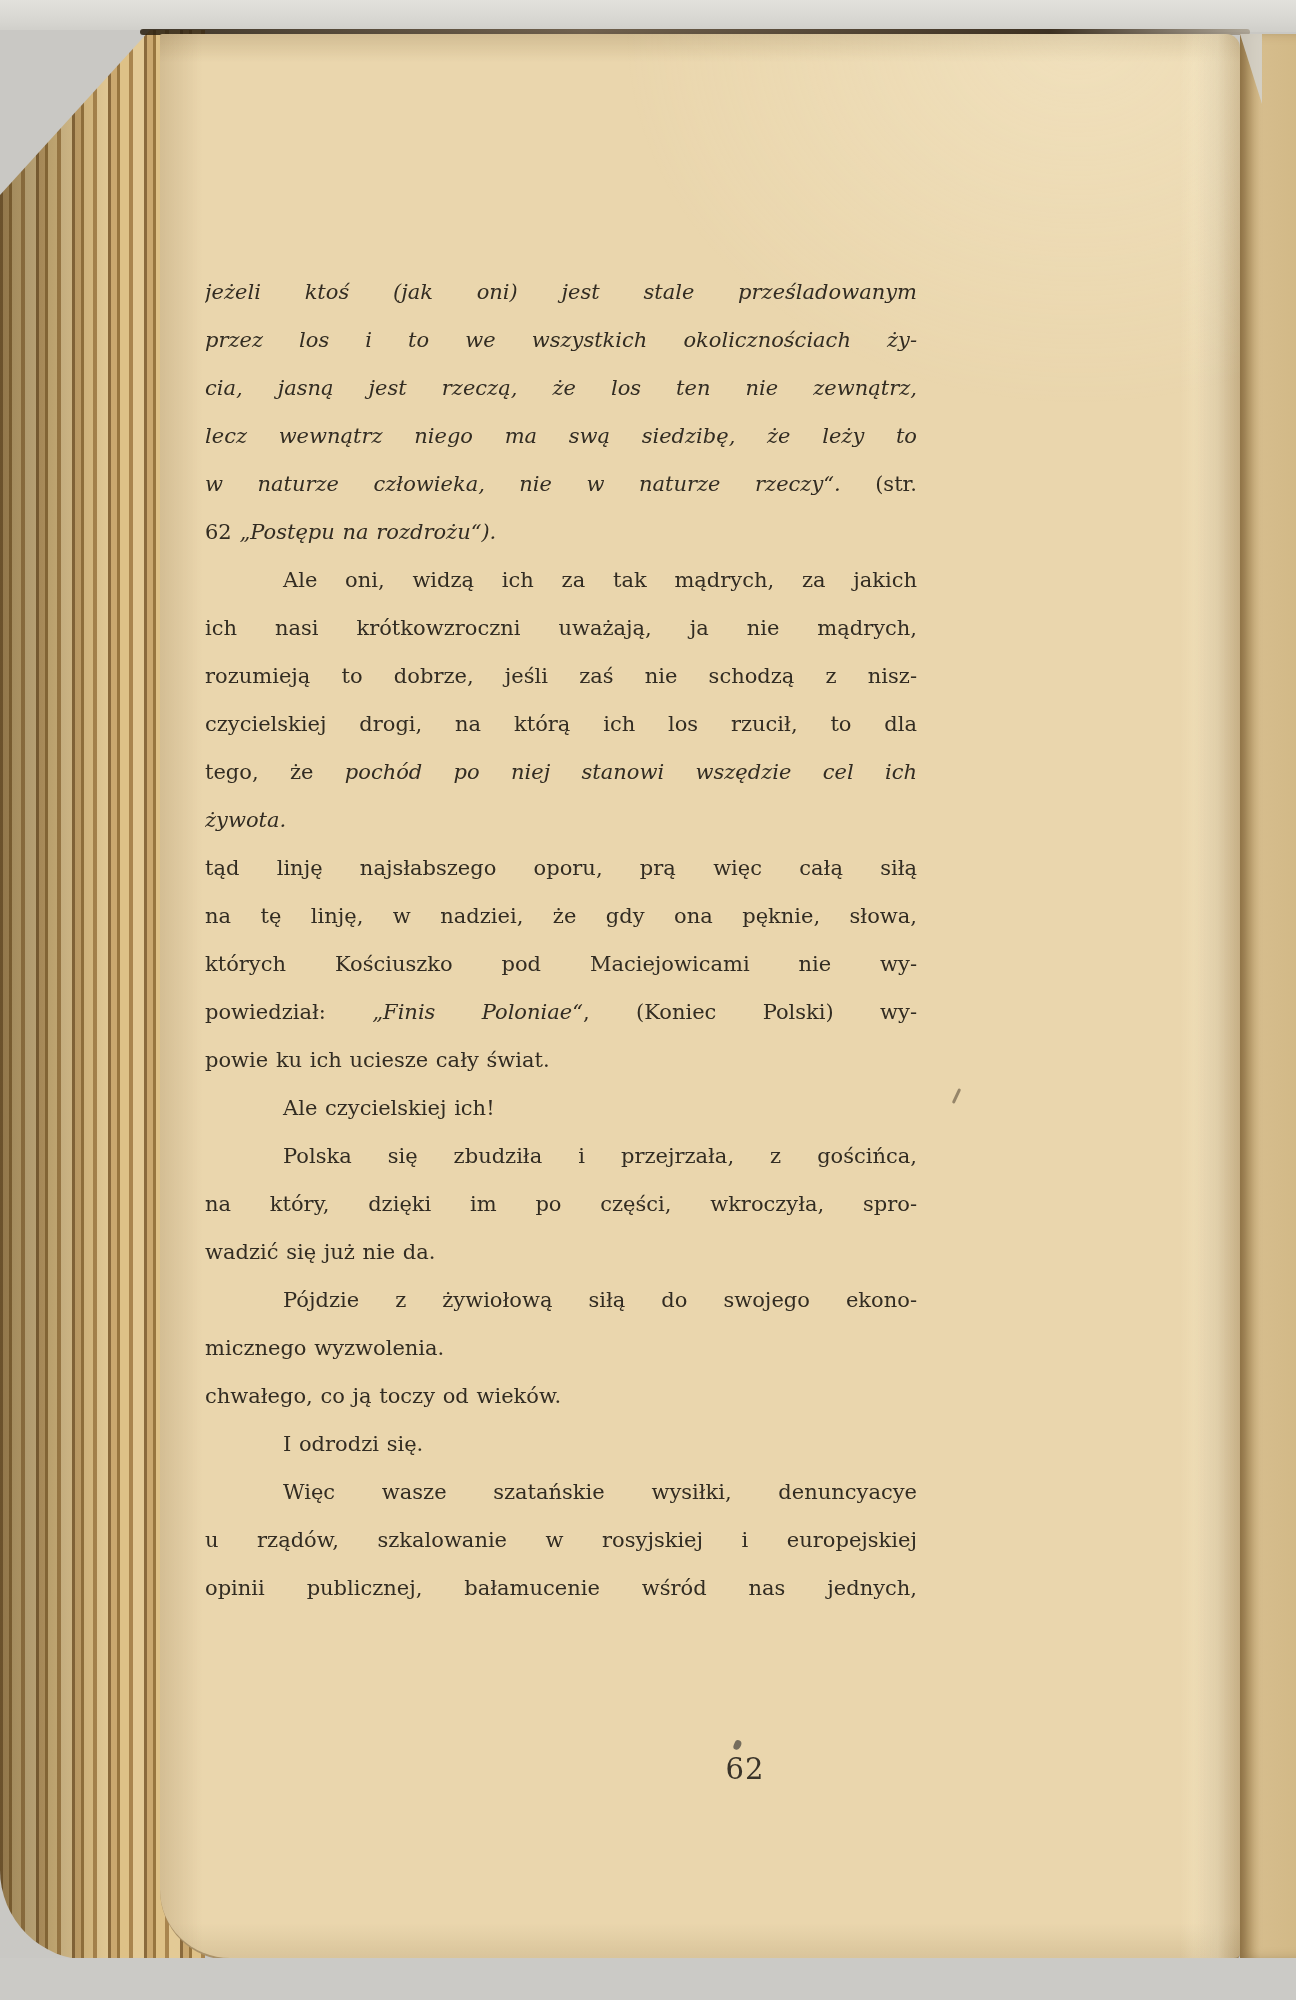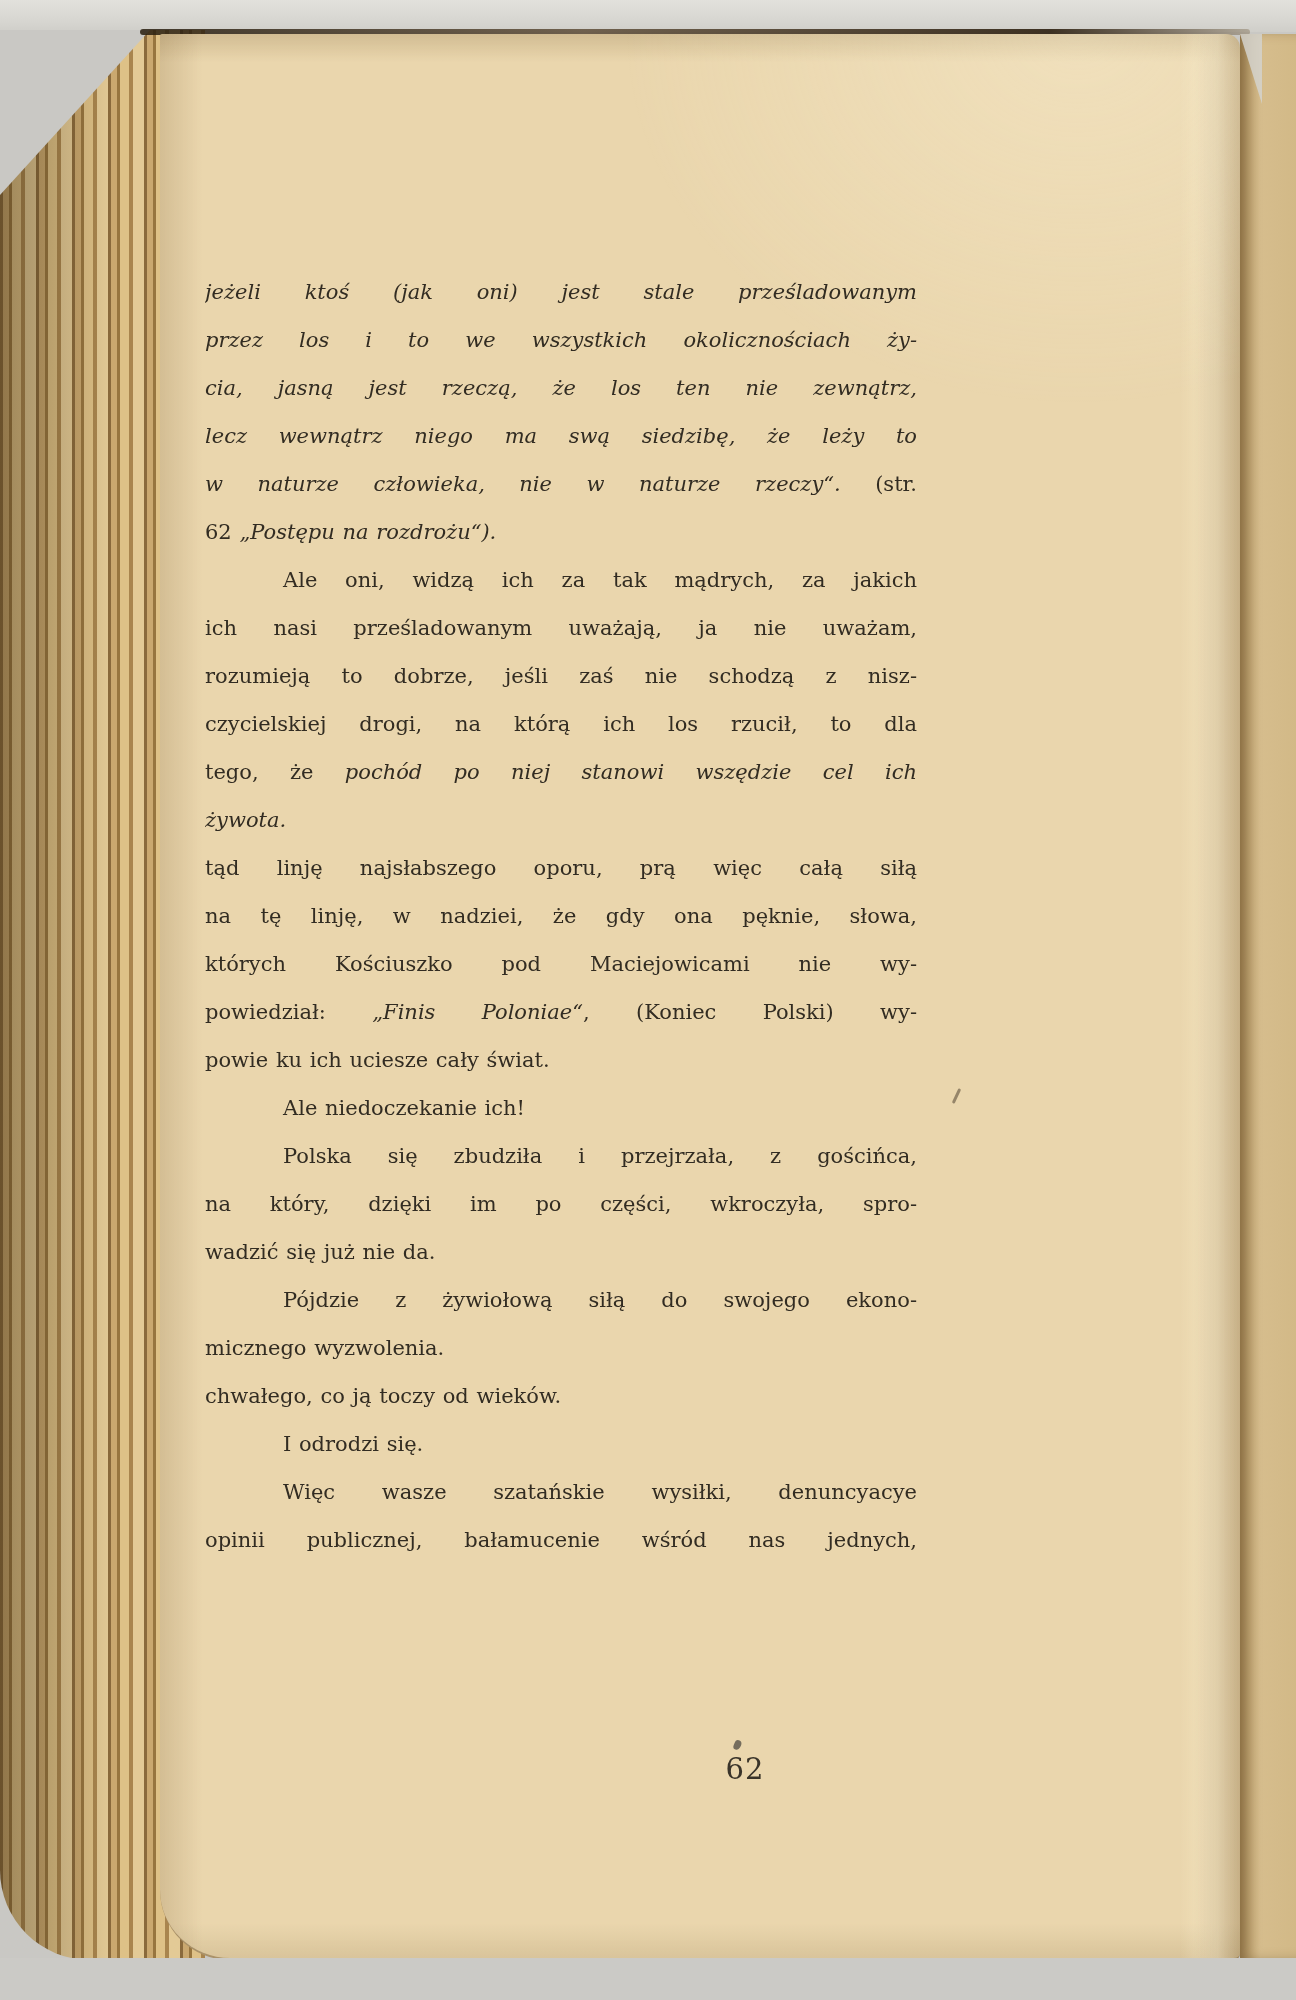--- a/index.html
+++ b/index.html
@@ -117,39 +117,40 @@
 <div class="tr-notch"></div>
 
 <div class="text-block">
     <div class="line just"><span class="it">jeżeli ktoś (jak oni) jest stale prześladowanym</span></div>
     <div class="line just"><span class="it">przez los i to we wszystkich okolicznościach ży-</span></div>
     <div class="line just"><span class="it">cia, jasną jest rzeczą, że los ten nie zewnątrz,</span></div>
     <div class="line just"><span class="it">lecz wewnątrz niego ma swą siedzibę, że leży to</span></div>
     <div class="line just"><span class="it">w naturze człowieka, nie w naturze rzeczy“. </span><span class="ro">(str.</span></div>
     <div class="line"><span class="ro">62 </span><span class="it">„Postępu na rozdrożu“).</span></div>
     <div class="line just ind"><span class="ro">Ale oni, widzą ich za tak mądrych, za jakich</span></div>
-    <div class="line just"><span class="ro">ich nasi prześladowanym uważają, ja nie uważam,</span></div>
+    <div class="line just"><span class="ro">ich nasi krótkowzroczni uważają, ja nie mądrych,</span></div>
     <div class="line just"><span class="ro">rozumieją to dobrze, jeśli zaś nie schodzą z nisz-</span></div>
     <div class="line just"><span class="ro">czycielskiej drogi, na którą ich los rzucił, to dla</span></div>
     <div class="line just"><span class="ro">tego, że </span><span class="it">pochód po niej stanowi wszędzie cel ich</span></div>
     <div class="line"><span class="it">żywota.</span></div>
     <div class="line just"><span class="ro">tąd linję najsłabszego oporu, prą więc całą siłą</span></div>
     <div class="line just"><span class="ro">na tę linję, w nadziei, że gdy ona pęknie, słowa,</span></div>
     <div class="line just"><span class="ro">których Kościuszko pod Maciejowicami nie wy-</span></div>
     <div class="line just"><span class="ro">powiedział: </span><span class="it">„Finis Poloniae“</span><span class="ro">, (Koniec Polski) wy-</span></div>
     <div class="line"><span class="ro">powie ku ich uciesze cały świat.</span></div>
-    <div class="line ind"><span class="ro">Ale niedoczekanie ich!</span></div>
+    <div class="line ind"><span class="ro">Ale czycielskiej ich!</span></div>
     <div class="line just ind"><span class="ro">Polska się zbudziła i przejrzała, z gościńca,</span></div>
     <div class="line just"><span class="ro">na który, dzięki im po części, wkroczyła, spro-</span></div>
     <div class="line"><span class="ro">wadzić się już nie da.</span></div>
     <div class="line just ind"><span class="ro">Pójdzie z żywiołową siłą do swojego ekono-</span></div>
     <div class="line"><span class="ro">micznego wyzwolenia.</span></div>
     <div class="line"><span class="ro">chwałego, co ją toczy od wieków.</span></div>
     <div class="line ind"><span class="ro">I odrodzi się.</span></div>
     <div class="line just ind"><span class="ro">Więc wasze szatańskie wysiłki, denuncyacye</span></div>
+    <div class="line just"><span class="ro">u rządów, szkalowanie w rosyjskiej i europejskiej</span></div>
     <div class="line just"><span class="ro">opinii publicznej, bałamucenie wśród nas jednych,</span></div>
   </div>
 
 <div class="speck"></div>
 <div class="margin-mark"></div>
 
 <div class="page-number">62</div>
 
 <div class="bottom-strip"></div>
 

